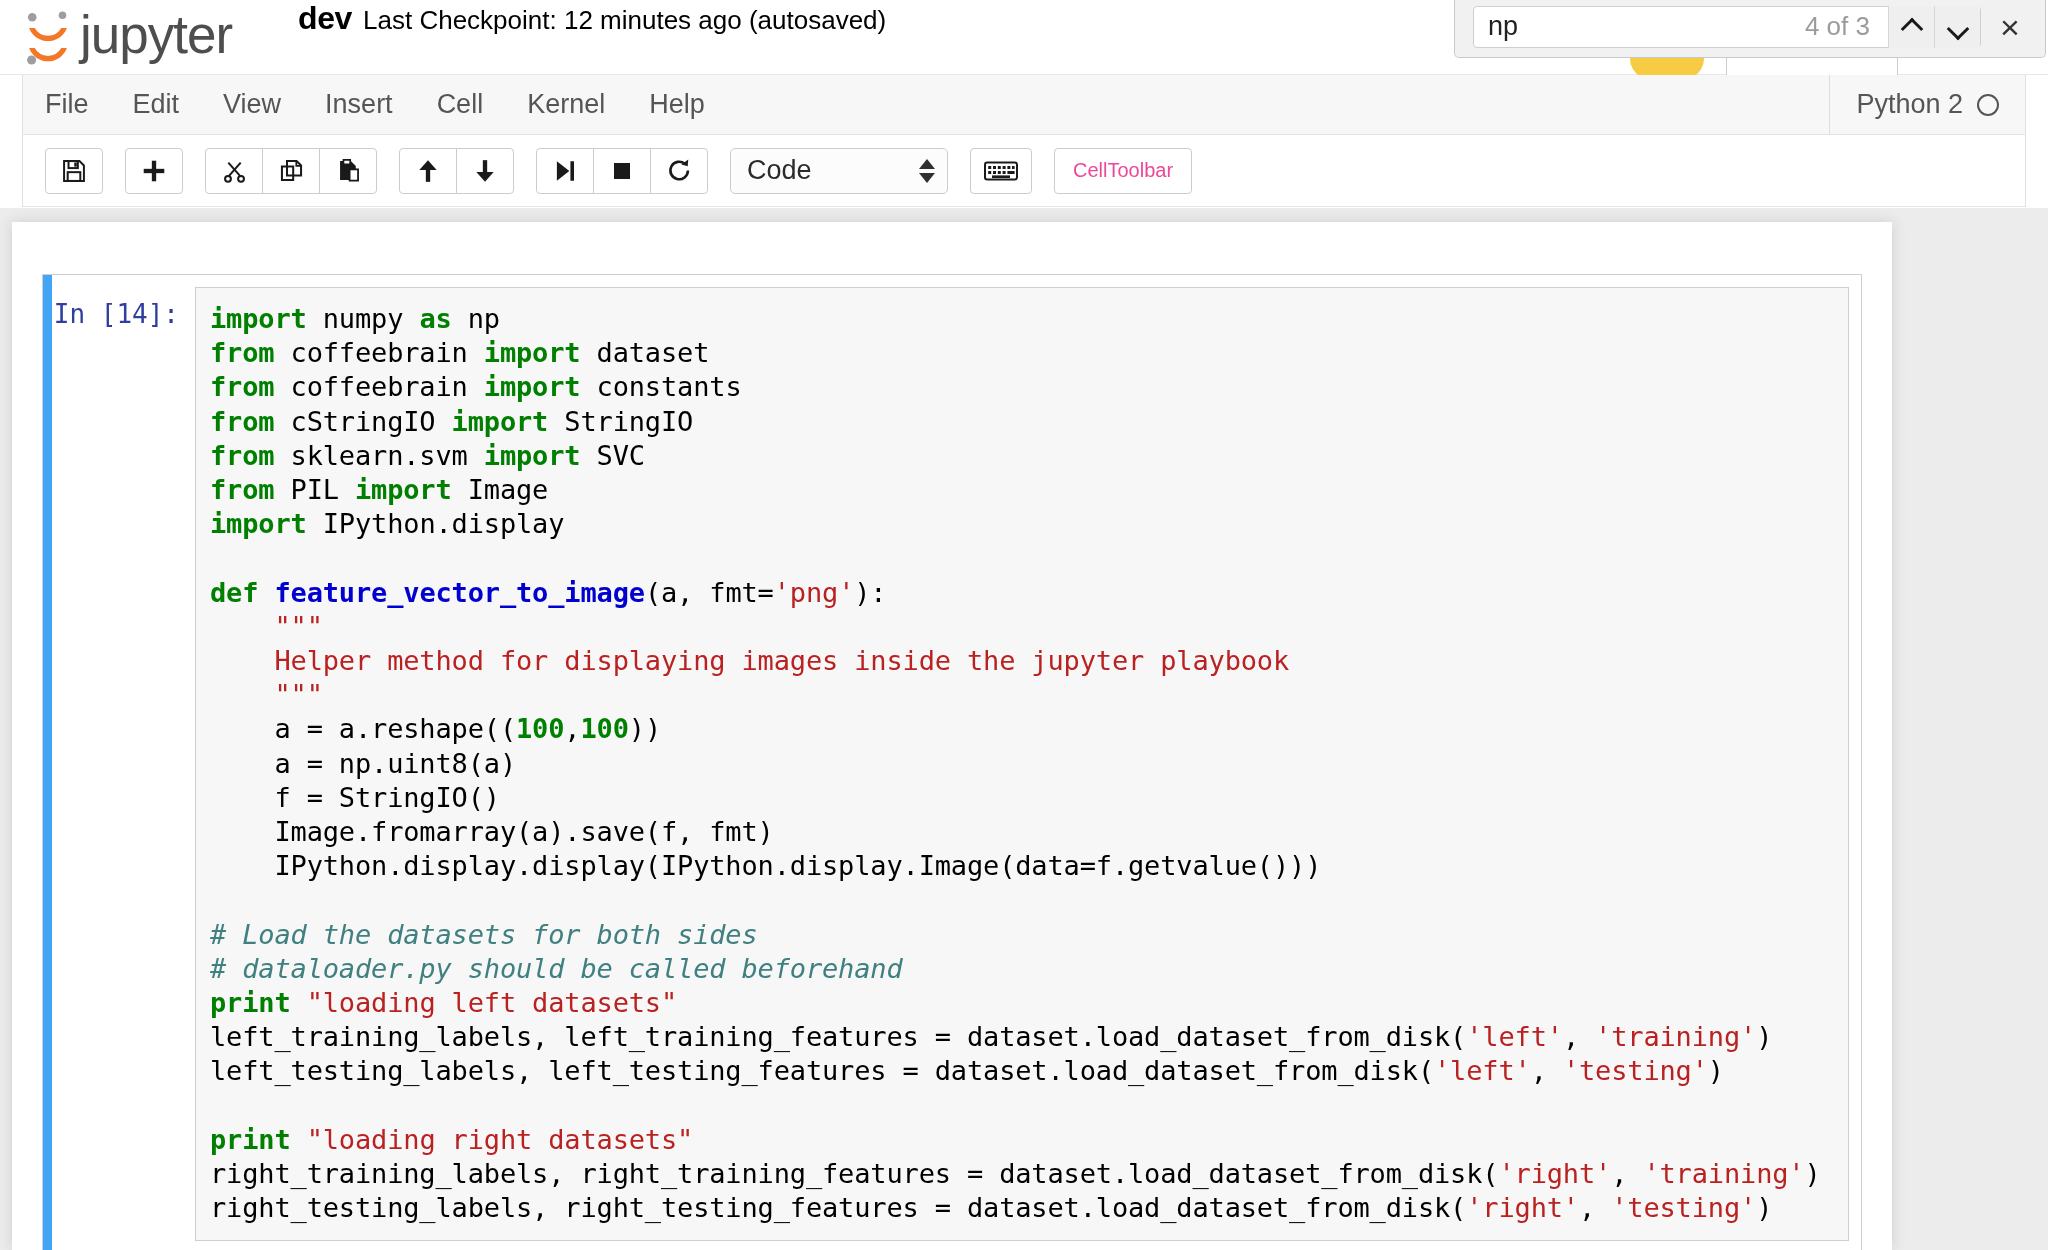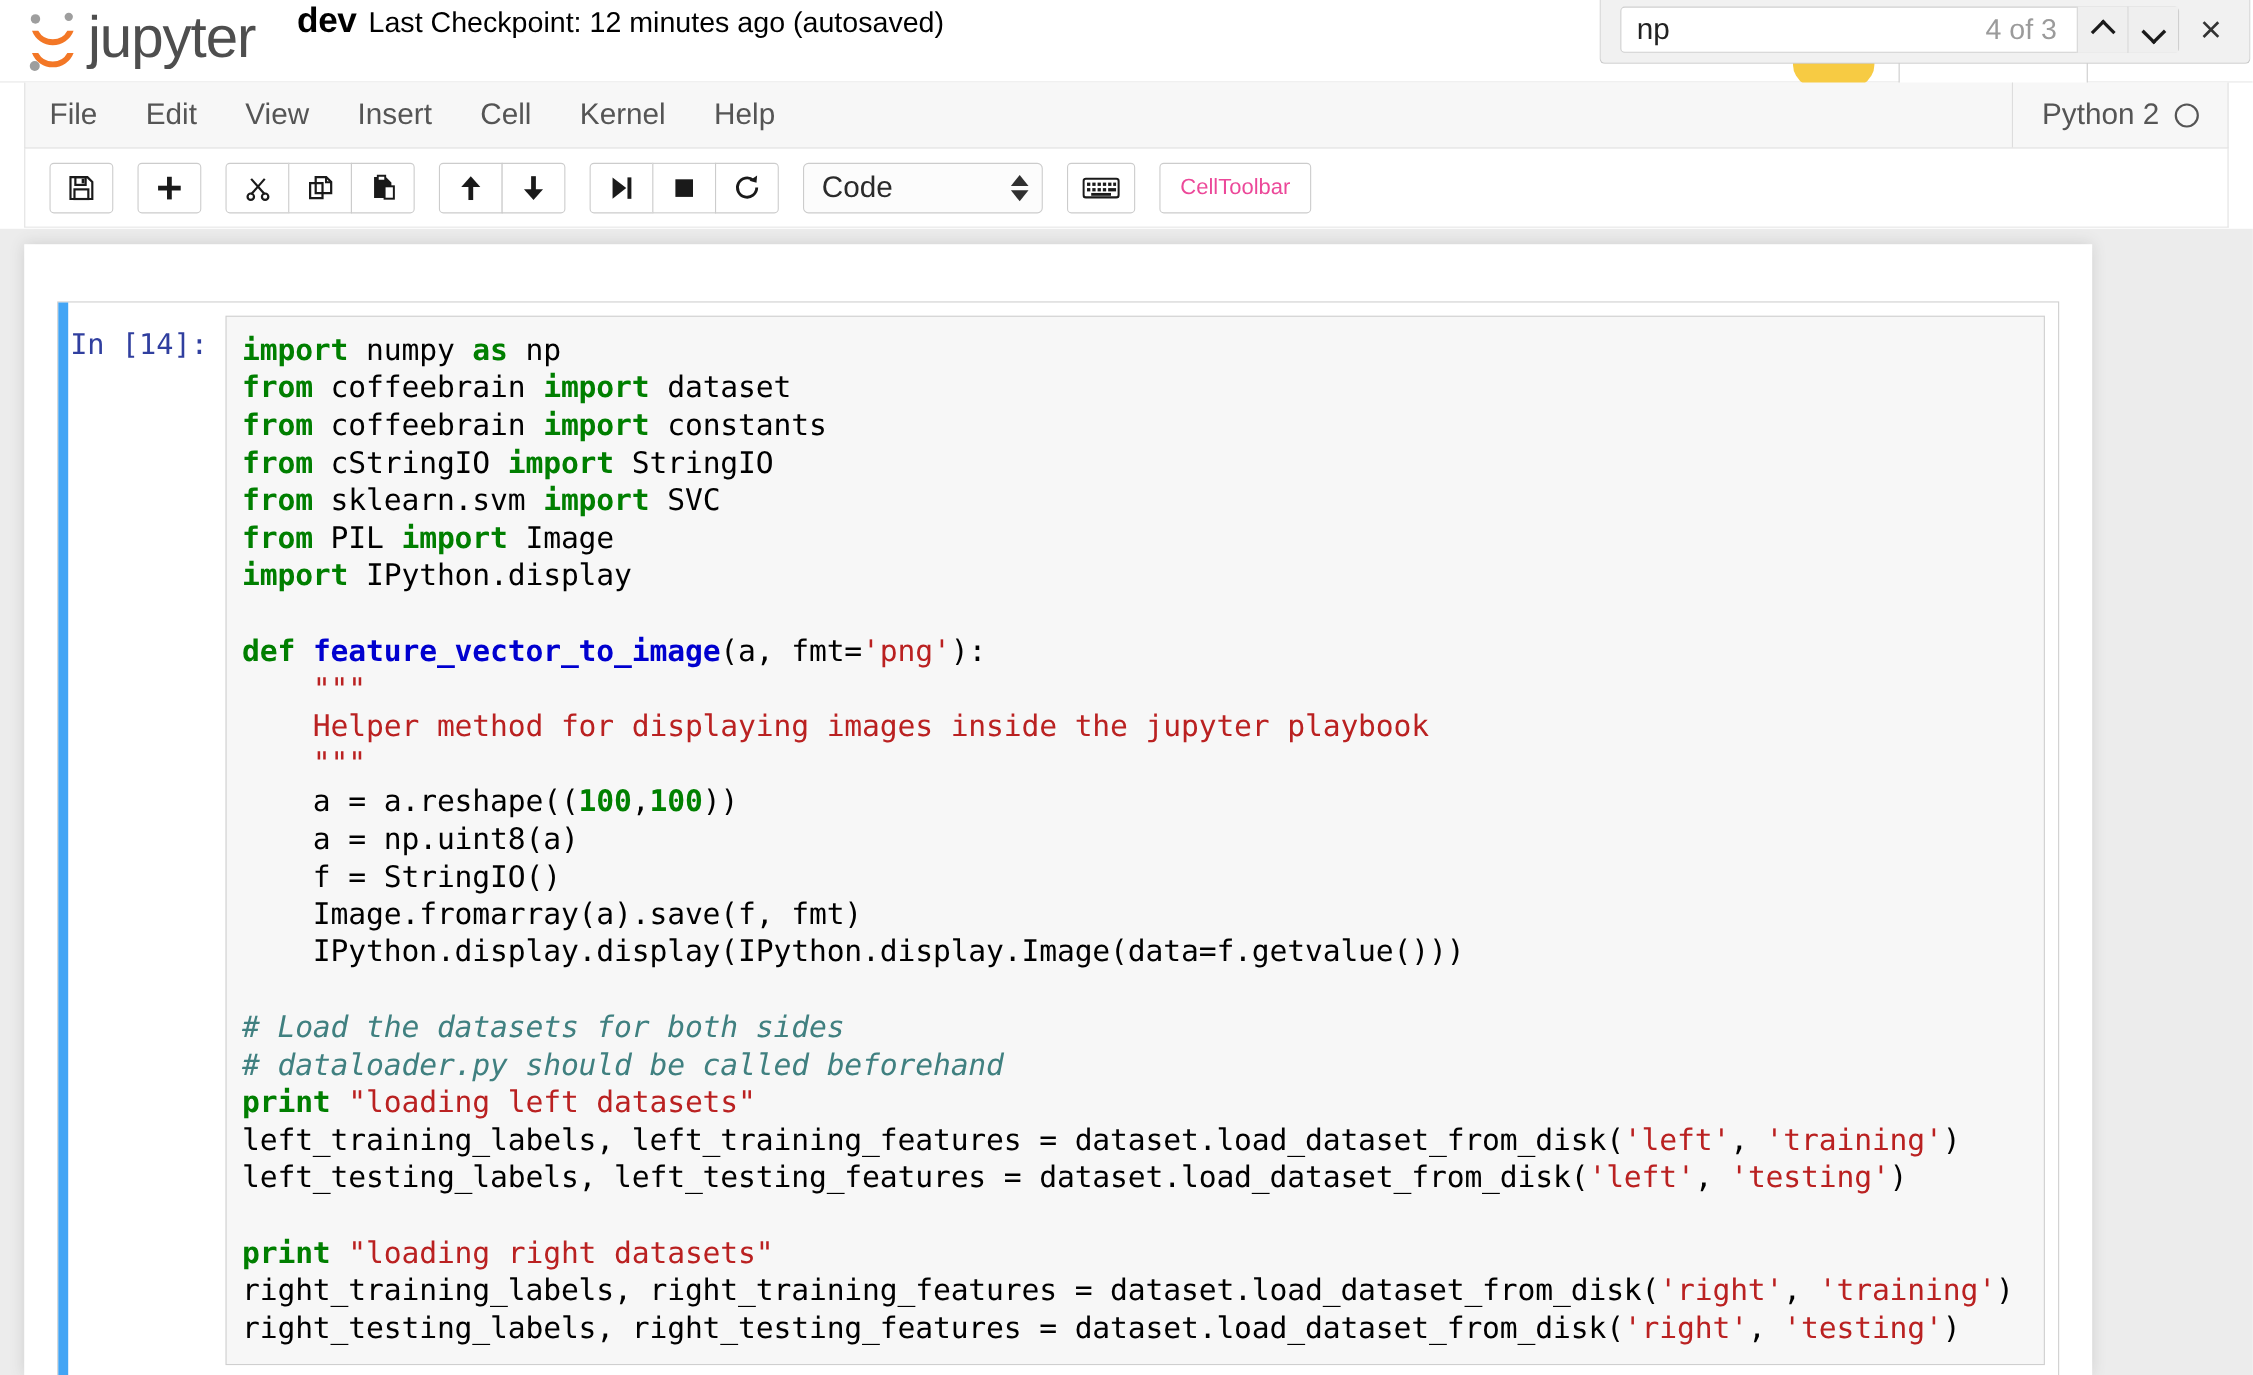--- a/index.html
+++ b/index.html
@@ -33,20 +33,21 @@
   #title-block {
     display: flex;
     align-items: baseline;
     margin-left: 38px;
   }
   #nb-name {
     font-size: 32px;
     font-weight: bold;
     color: #000000;
     letter-spacing: -0.4px;
+    margin-left: 28px;
   }
   #checkpoint {
     font-size: 26px;
     color: #000000;
     margin-left: 11px;
   }
 
   
   #header-right {
     position: absolute;
@@ -225,21 +226,21 @@
 
   
   #page-bg {
     position: absolute;
     top: 208px; left: 0;
     width: 2048px; height: 1042px;
     background: #ececec;
   }
   #notebook-panel {
     position: absolute;
-    top: 222px; left: 22px;
+    top: 222px; left: 12px;
     width: 1880px;
     height: 1028px;
     background: #ffffff;
     box-shadow: 0 0 13px rgba(87,87,87,0.2);
   }
   #cell {
     position: absolute;
     top: 52px; left: 30px;
     width: 1820px;
     height: 980px;

